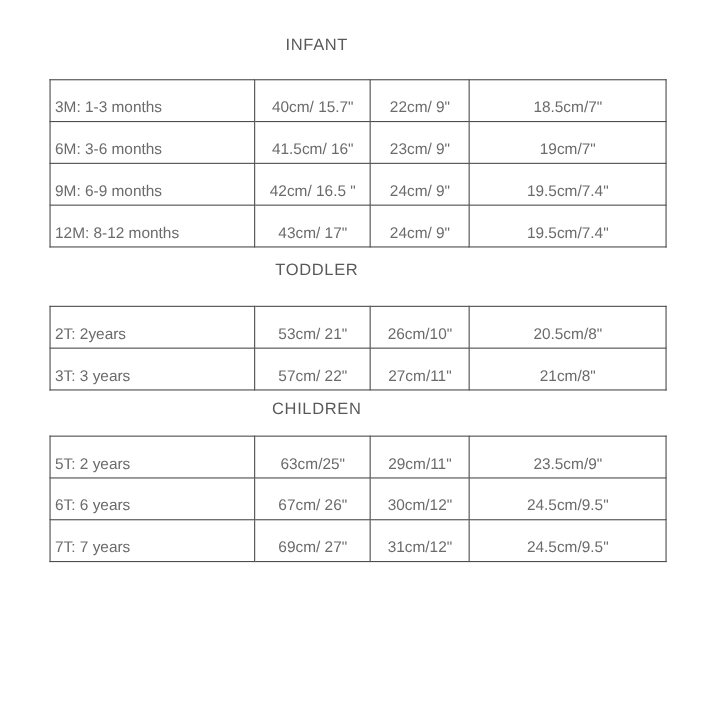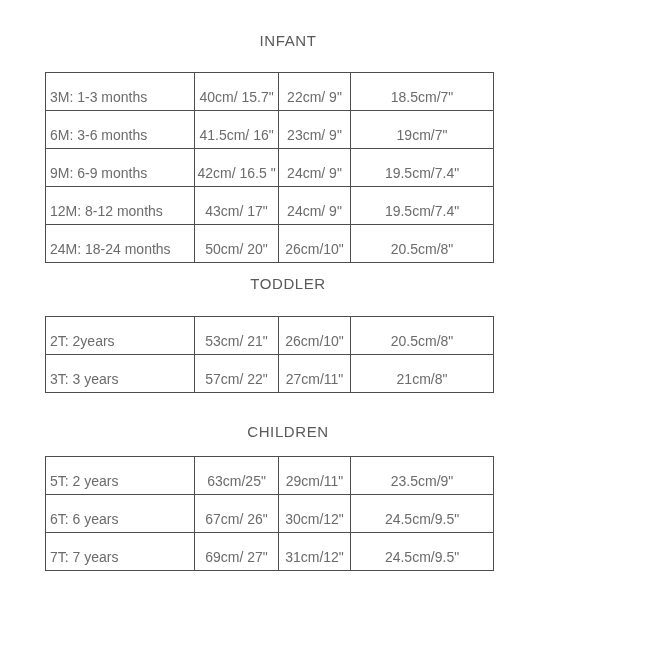--- a/index.html
+++ b/index.html
@@ -37,25 +37,25 @@
   .section-title {
     width: 576px;
     margin-left: -45px;
     text-align: center;
     font-size: 15px;
     letter-spacing: 0.6px;
     color: #595959;
   }
   .t-infant   { margin-top: 32px; }
   .t-toddler  { margin-top: 12px; }
-  .t-children { margin-top: 30px; }
+  .t-children { margin-top: 8px; }
 
   table.size-table {
     border-collapse: collapse;
-    width: 449px;
+    width: 561px;
     table-layout: fixed;
     padding-left: 39px;
   }
   .tbl-infant   { margin-top: 23px; }
   .tbl-toddler  { margin-top: 24px; border-radius: 27px; }
   .tbl-children { margin-top: 16px; }
 
   table.size-table td {
     border: 1.5px solid #4d4d4d;
     height: 32px;
@@ -112,26 +112,20 @@
             <td class="col-val">42cm/ 16.5 "</td>
             <td class="col-val">24cm/ 9"</td>
             <td class="col-val">19.5cm/7.4"</td>
           </tr>
           <tr>
             <td class="col-age">12M: 8-12 months</td>
             <td class="col-val">43cm/ 17"</td>
             <td class="col-val">24cm/ 9"</td>
             <td class="col-val">19.5cm/7.4"</td>
           </tr>
-          <tr>
-            <td class="col-age">24M: 18-24 months</td>
-            <td class="col-val">50cm/ 20"</td>
-            <td class="col-val">26cm/10"</td>
-            <td class="col-val">20.5cm/8"</td>
-          </tr>
         </tbody>
     </table>
 
     <div class="section-title t-toddler">TODDLER</div>
     <table class="size-table tbl-toddler">
       <colgroup>
           <col class="c1">
           <col class="c2">
           <col class="c3">
           <col class="c4">

